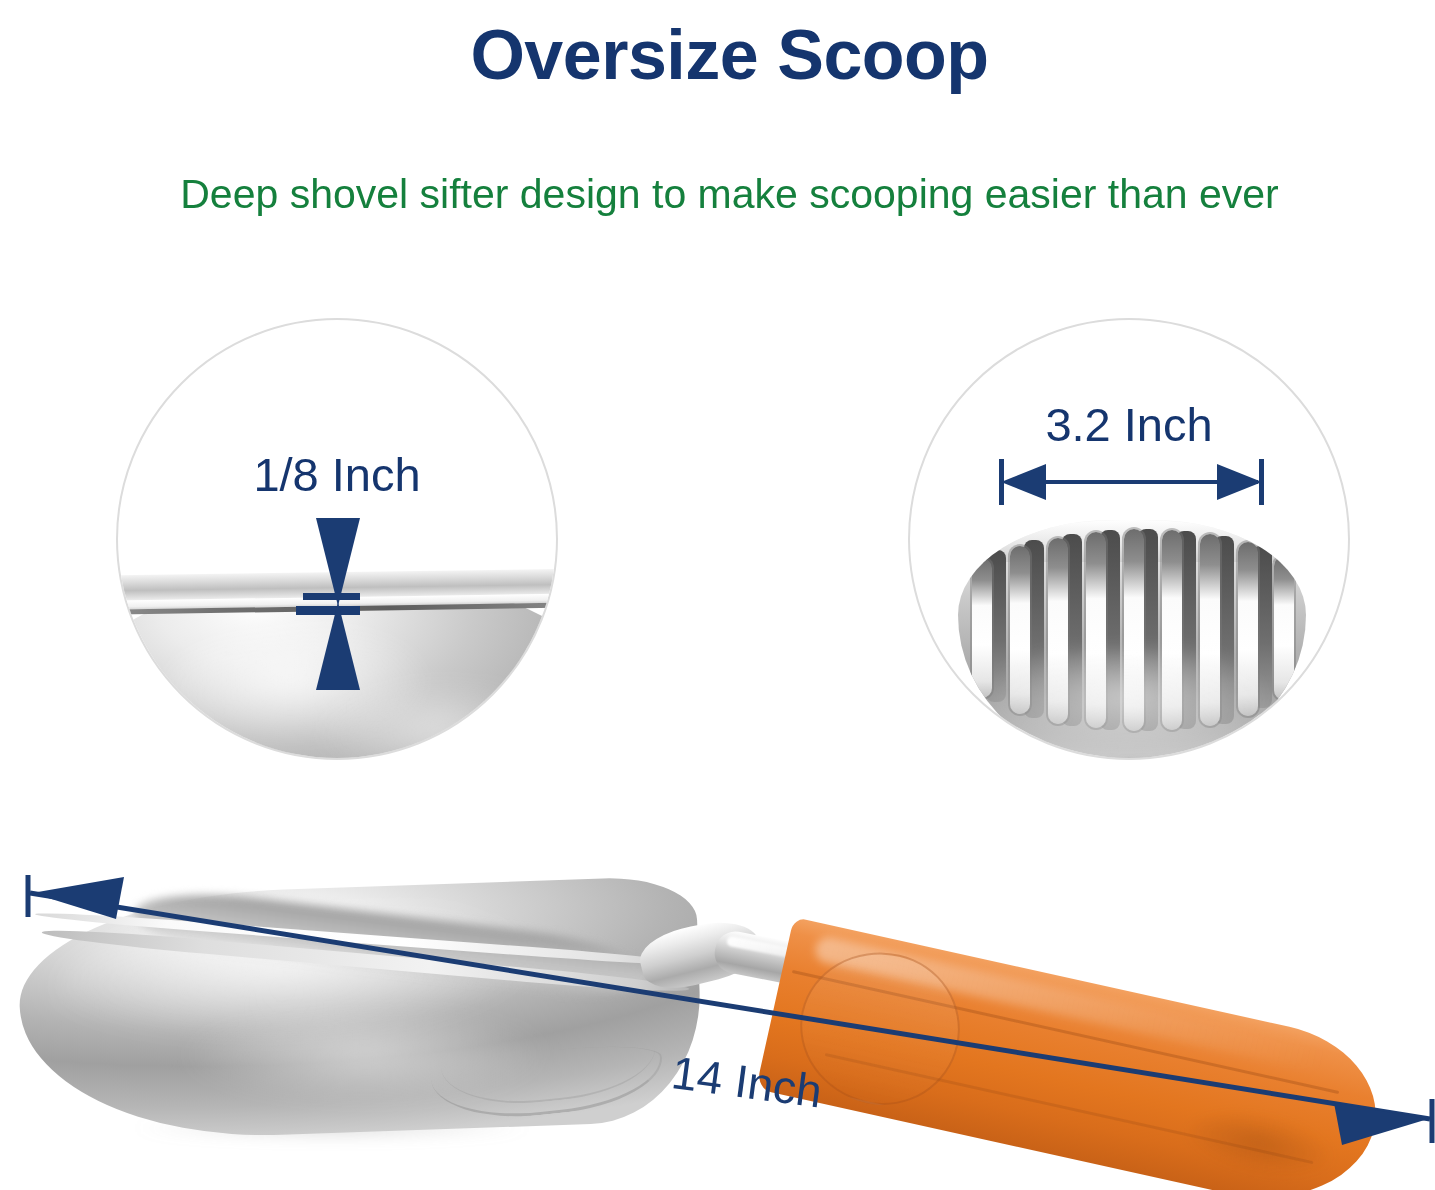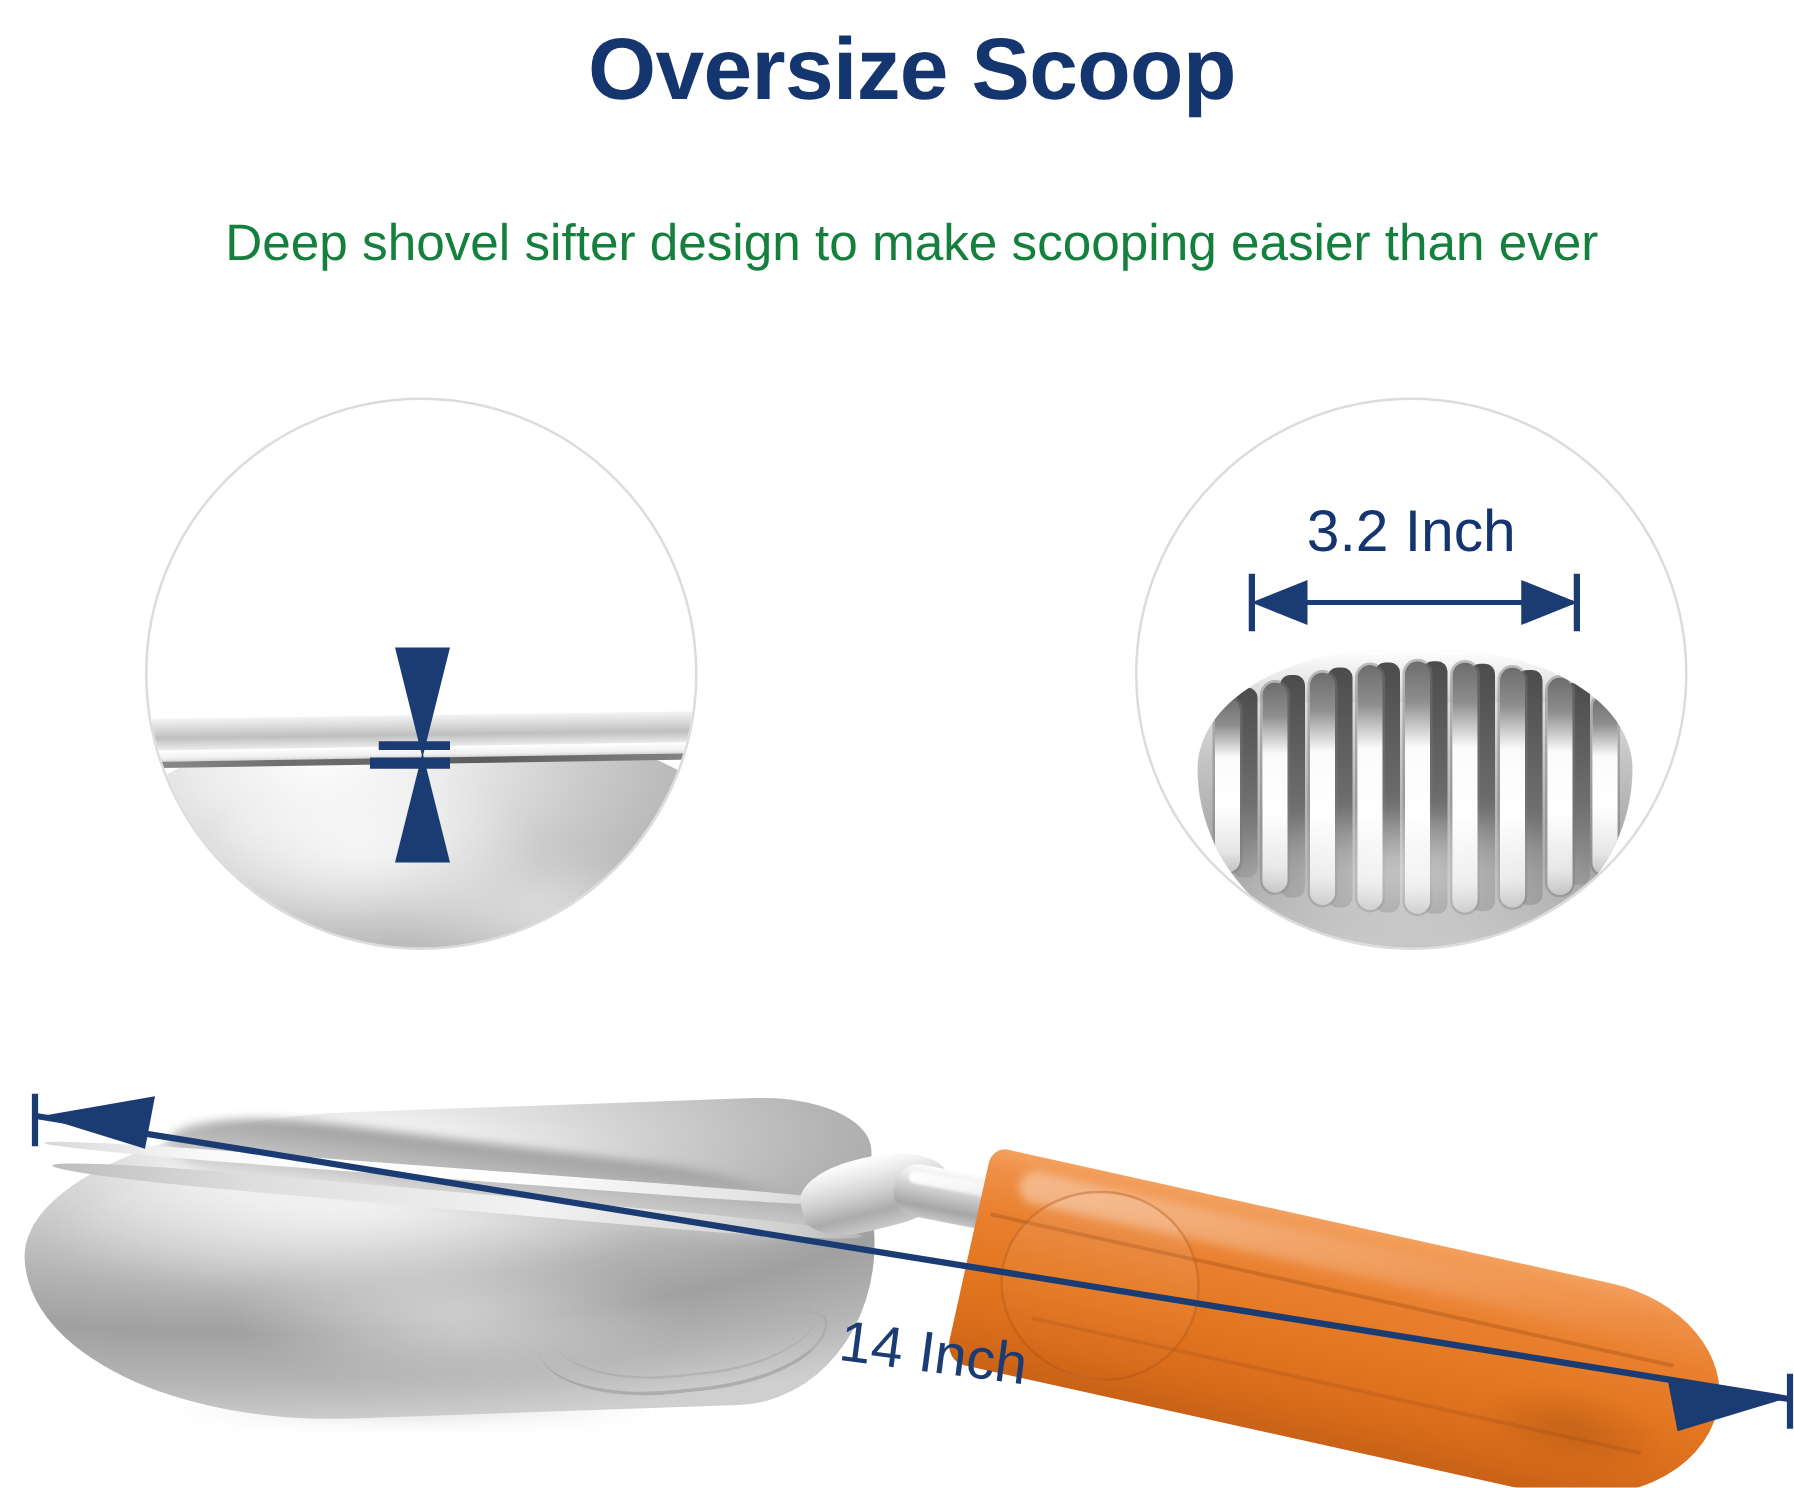--- a/index.html
+++ b/index.html
@@ -346,20 +346,21 @@
 
     <div class="edge-photo">
       <div class="edge-bowl"></div>
       <div class="edge-bowl-sheen"></div>
       <div class="edge-bowl-sheen2"></div>
       <div class="edge-band"></div>
       <div class="edge-line-light"></div>
       <div class="edge-line-dark"></div>
     </div>
 
+    <div class="callout-label" id="label-thickness">1/8 Inch</div>
 
     <div class="tri-down" id="thick-arrow-top"></div>
     <div class="thick-bar" id="thick-bar-upper"></div>
     <div class="thick-bar" id="thick-bar-lower"></div>
     <div class="tri-up" id="thick-arrow-bottom"></div>
   </div>
 
   <div class="callout" id="callout-width">
 
     <div class="callout-label" id="label-width">3.2 Inch</div>

